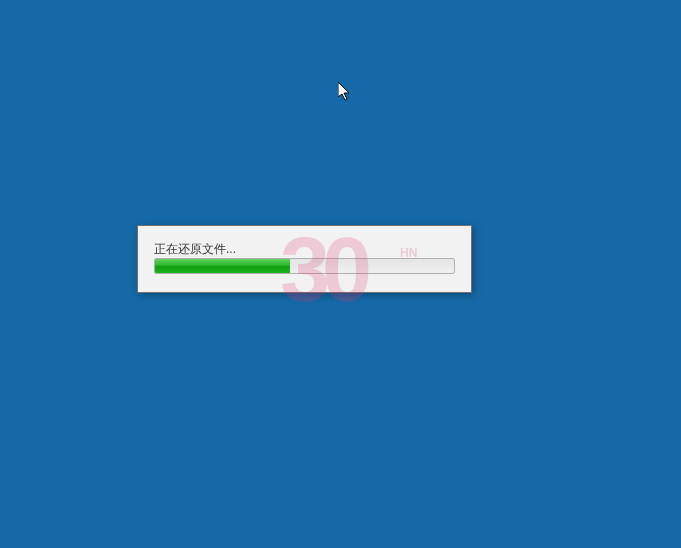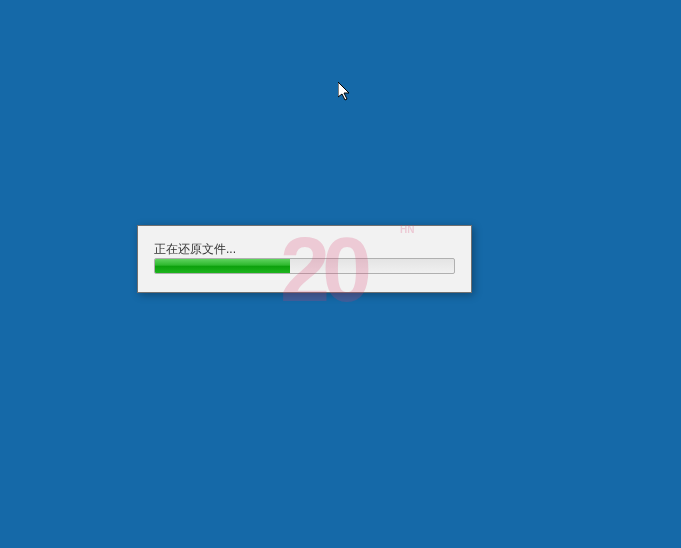--- a/index.html
+++ b/index.html
@@ -67,41 +67,41 @@
       color: rgba(220, 60, 110, 0.22);
       font-family: Arial, sans-serif;
       pointer-events: none;
       z-index: 999;
       line-height: 1;
       letter-spacing: -8px;
     }
     .watermark-sub {
       position: absolute;
       left: 400px;
-      top: 224px;
-      font-size: 10px;
+      top: 246px;
+      font-size: 12px;
       font-weight: 700;
       color: rgba(220, 60, 110, 0.22);
       font-family: Arial, sans-serif;
       pointer-events: none;
       z-index: 999;
     }
   </style>
 </head>
 <body>
 
 <div class="dialog">
   <div class="dialog-body">
     <div class="status-text">正在还原文件...</div>
     <div class="progressbar">
       <div class="progressbar-fill" style="width: 45%;"></div>
     </div>
   </div>
 </div>
 
-<div class="watermark">20</div>
+<div class="watermark">30</div>
 <div class="watermark-sub">HN</div>
 
 <div class="cursor">
   <svg width="16" height="20" viewBox="0 0 16 20">
     <path d="M0,0 L0,15 L4,12 L7,18 L9,17 L6,11 L11,11 Z" fill="white" stroke="black" stroke-width="1"></path>
   </svg>
 </div>
 
 </body></html>

